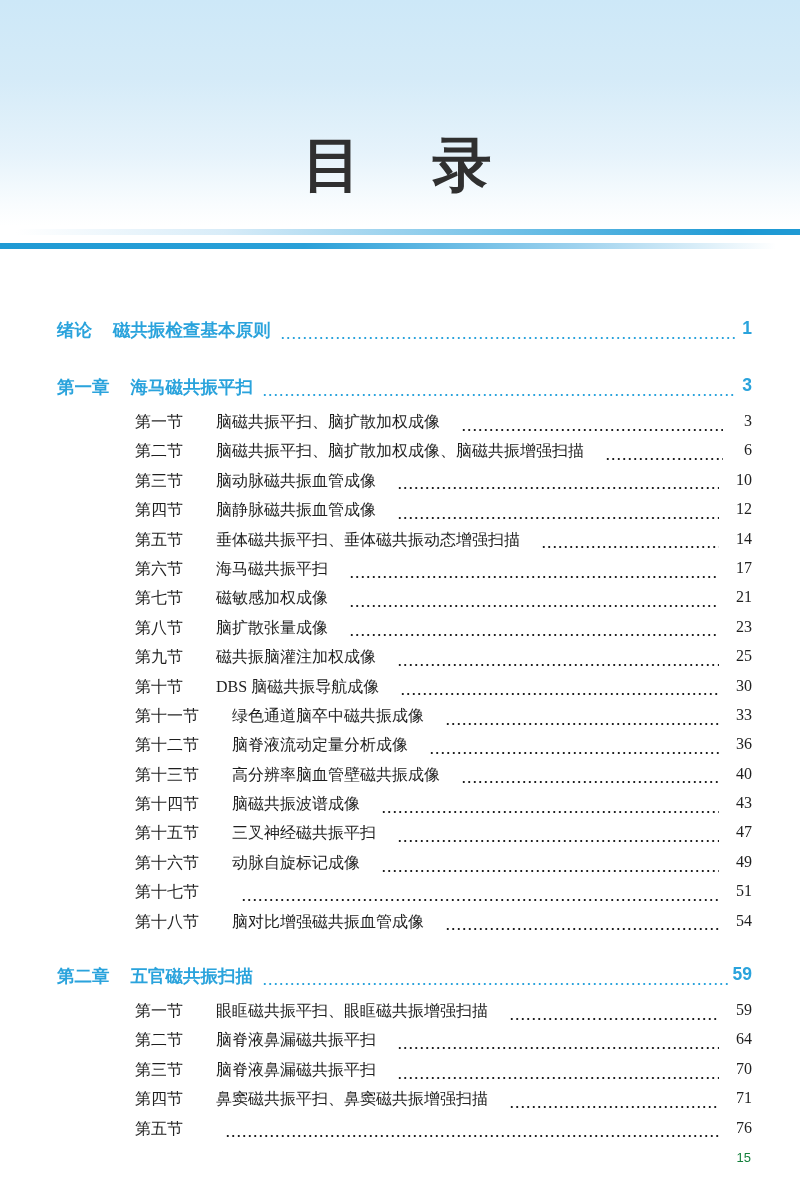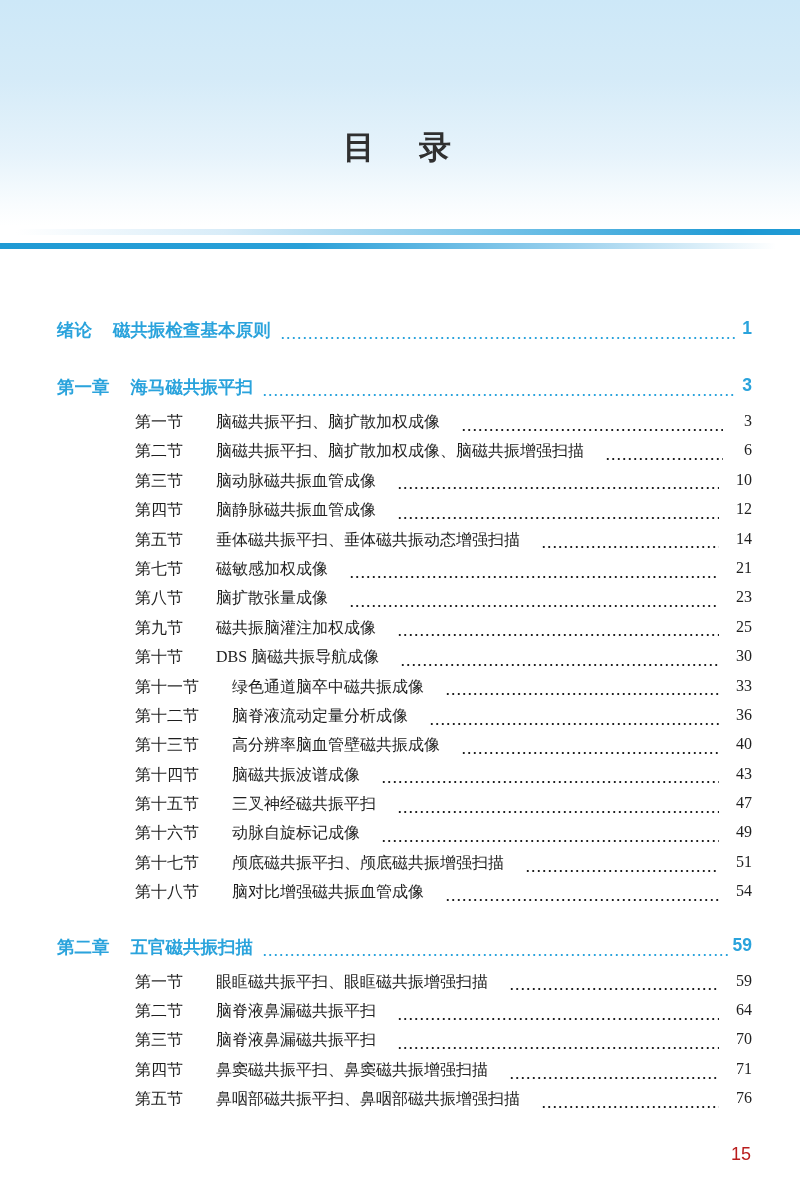--- a/index.html
+++ b/index.html
@@ -13,21 +13,21 @@
 
   
   .header-banner {
     position: absolute; top: 0; left: 0;
     width: 800px; height: 226px;
     background: linear-gradient(180deg, #cde8f8 0%, #d5ebf8 35%, #e6f3fb 68%, #f8fcfe 90%, #ffffff 100%);
   }
   .page-title {
     position: absolute; top: 126px; left: 0; width: 800px;
     text-align: center;
-    font-size: 32px; font-weight: bold;
+    font-size: 59px; font-weight: bold;
     color: #303030;
     letter-spacing: 6px;
     font-family: "Liberation Sans", sans-serif;
   }
 
   
   .stripe { position: absolute; left: 0; width: 800px; height: 6px; }
   .stripe-top {
     top: 229px;
     background: linear-gradient(90deg, rgba(255,255,255,0) 2%, #d8ecf8 28%, #6ebfe6 65%, #1f9ad4 92%, #1f9ad4 100%);
@@ -79,22 +79,22 @@
   }
   .toc-row.chapter .leader {
     background-image: radial-gradient(circle, currentColor 1.3px, rgba(0,0,0,0) 1.45px);
   }
   .toc-page { min-width: 12px; text-align: right; }
 
   
   .folio {
     position: absolute;
     right: 49px; bottom: 35px;
-    font-size: 18px;
-    color: #b91c1c;
+    font-size: 13px;
+    color: #15803d;
     font-family: "Liberation Sans", sans-serif;
     text-align: right;
   }
 </style>
 </head>
 <body>
 
 <div class="header-banner"></div>
 
 <div class="page-title">目　录</div>
@@ -139,20 +139,26 @@
       <span class="leader"></span>
       <span class="toc-page">12</span>
     </div>
     <div class="toc-row section">
       <span class="toc-label">第五节</span>
       <span class="toc-title">垂体磁共振平扫、垂体磁共振动态增强扫描</span>
       <span class="leader"></span>
       <span class="toc-page">14</span>
     </div>
     <div class="toc-row section">
+      <span class="toc-label">第六节</span>
+      <span class="toc-title">海马磁共振平扫</span>
+      <span class="leader"></span>
+      <span class="toc-page">17</span>
+    </div>
+    <div class="toc-row section">
       <span class="toc-label">第七节</span>
       <span class="toc-title">磁敏感加权成像</span>
       <span class="leader"></span>
       <span class="toc-page">21</span>
     </div>
     <div class="toc-row section">
       <span class="toc-label">第八节</span>
       <span class="toc-title">脑扩散张量成像</span>
       <span class="leader"></span>
       <span class="toc-page">23</span>
@@ -200,21 +206,20 @@
       <span class="toc-page">47</span>
     </div>
     <div class="toc-row section">
       <span class="toc-label">第十六节</span>
       <span class="toc-title">动脉自旋标记成像</span>
       <span class="leader"></span>
       <span class="toc-page">49</span>
     </div>
     <div class="toc-row section">
       <span class="toc-label">第十七节</span>
-      <span class="toc-title">颅底磁共振平扫、颅底磁共振增强扫描</span>
       <span class="leader"></span>
       <span class="toc-page">51</span>
     </div>
     <div class="toc-row section">
       <span class="toc-label">第十八节</span>
       <span class="toc-title">脑对比增强磁共振血管成像</span>
       <span class="leader"></span>
       <span class="toc-page">54</span>
     </div>
     <div class="toc-row chapter">
@@ -242,19 +247,18 @@
       <span class="toc-page">70</span>
     </div>
     <div class="toc-row section">
       <span class="toc-label">第四节</span>
       <span class="toc-title">鼻窦磁共振平扫、鼻窦磁共振增强扫描</span>
       <span class="leader"></span>
       <span class="toc-page">71</span>
     </div>
     <div class="toc-row section">
       <span class="toc-label">第五节</span>
-      <span class="toc-title">鼻咽部磁共振平扫、鼻咽部磁共振增强扫描</span>
       <span class="leader"></span>
       <span class="toc-page">76</span>
     </div>
   </div>
 
 <div class="folio">15</div>
 
 </body></html>

